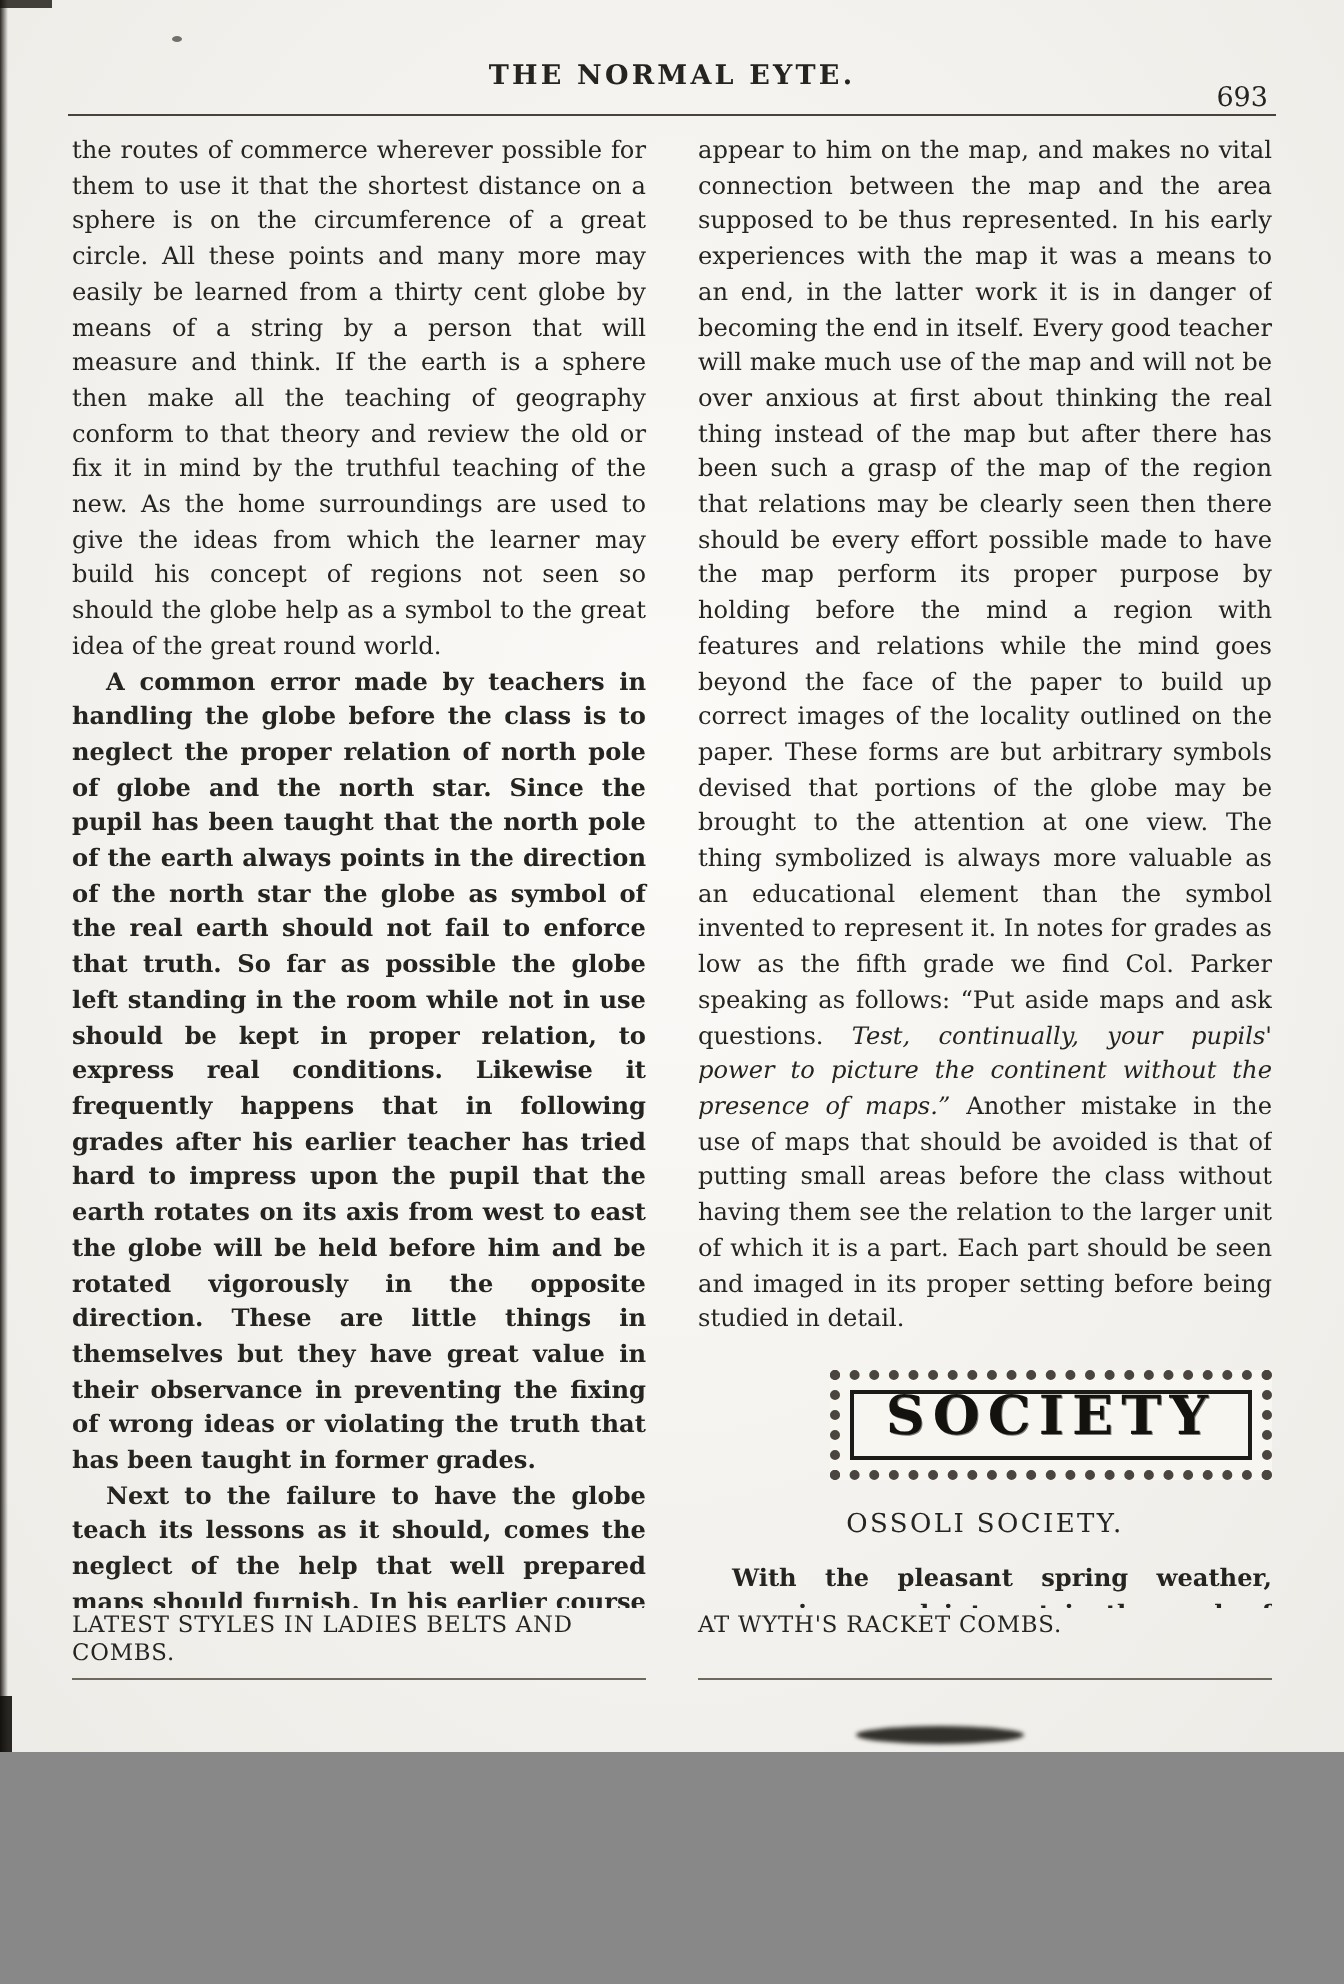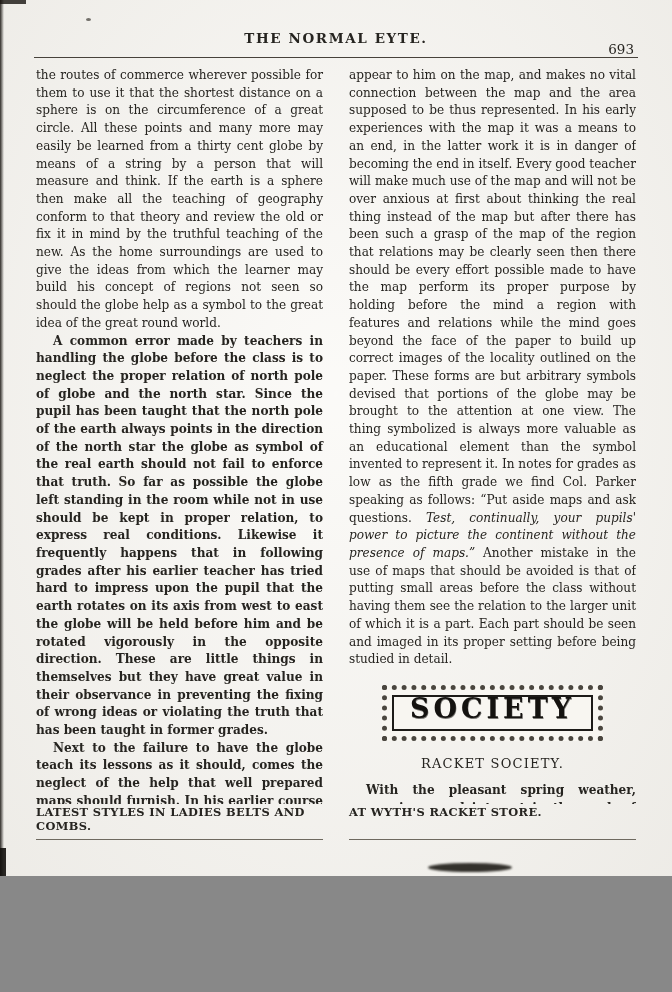--- a/index.html
+++ b/index.html
@@ -28,21 +28,21 @@
   .columns {
     position:absolute; top:67px; left:36px; right:36px; bottom:72px;
     display:flex; gap:26px; overflow:hidden;
   }
   .col { width:50%; font-size:12.1px; line-height:17.7px; text-align:justify; }
   .col p { margin:0; }
   .col p.indent { text-indent:17px;font-weight:bold; }
   .it { font-style:italic; }
 
   
-  .society-wrap { text-align:center; margin:16px 0 8px 0; }
+  .society-wrap { text-align:right; margin:16px 0 8px 0; }
   .ornament-frame {
     display:inline-block;
     border:5px dotted #4a463f;
     padding:5px;
     background:#f8f6f1;
   }
   .society-inner {
     border:2px solid #1d1b18;
     padding:3px 16px 5px 16px;
   }
@@ -56,21 +56,21 @@
   .section-heading {
     text-align:center; text-indent:0 !important;
     font-size:13px; letter-spacing:1.2px;
     margin:14px 0 10px 0 !important;
   }
 
   
   .footer {
     position:absolute; left:36px; right:36px; bottom:36px;
     display:flex; gap:26px;
-    font-weight:bold; font-size:11.4px; letter-spacing:0.4px;
+    font-weight:normal; font-size:11.4px; letter-spacing:0.4px;
   }
   .footer-cell { width:50%; border-bottom:1px solid #6e695f; padding-bottom:6px; }
 
   
   .edge-left { position:absolute; left:0; top:0; width:4px; height:100%;
     background:linear-gradient(to right, rgba(25,22,18,0.9), rgba(25,22,18,0)); }
   .corner-top-left { position:absolute; left:0; top:0; width:26px; height:4px; background:rgba(22,19,15,0.8); }
   .corner-bottom-left { position:absolute; left:0; bottom:0; width:6px; height:28px; background:rgba(18,15,12,0.9); }
   .smudge-bottom { position:absolute; left:428px; bottom:4px; width:84px; height:9px;
     background:rgba(18,15,11,0.85); border-radius:50%; filter:blur(1px); }
@@ -106,25 +106,25 @@
       <p><span>appear to him on the map, and makes no vital connection between the map and the area supposed to be thus represented. In his early experiences with the map it was a means to an end, in the latter work it is in danger of becoming the end in itself. Every good teacher will make much use of the map and will not be over anxious at first about thinking the real thing instead of the map but after there has been such a grasp of the map of the region that relations may be clearly seen then there should be every effort possible made to have the map perform its proper purpose by holding before the mind a region with features and relations while the mind goes beyond the face of the paper to build up correct images of the locality outlined on the paper. These forms are but arbitrary symbols devised that portions of the globe may be brought to the attention at one view. The thing symbolized is always more valuable as an educational element than the symbol invented to represent it. In notes for grades as low as the fifth grade we find Col. Parker speaking as follows: “Put aside maps and ask questions. </span><span class="it">Test, continually, your pupils' power to picture the continent without the presence of maps.”</span><span> Another mistake in the use of maps that should be avoided is that of putting small areas before the class without having them see the relation to the larger unit of which it is a part. Each part should be seen and imaged in its proper setting before being studied in detail.</span></p>
 
       <div class="society-wrap">
         <div class="ornament-frame">
           <div class="society-inner">
             <span class="society-label">SOCIETY</span>
           </div>
         </div>
       </div>
 
-      <p class="section-heading">RACKET SOCIETY.</p>
+      <p class="section-heading">OSSOLI SOCIETY.</p>
 
       <p class="indent">With the pleasant spring weather, comes increased interest in the work of the Ossoli girls. Some new members have been initiated and the society promises a brilliant future. The interest shown by the members is to be commended. The girls are gaining strength in debate which will be very useful to them when they enter their chosen field. Normal school</p>
     </div>
 
   </div>
 
   <div class="footer">
     <div class="footer-cell">LATEST STYLES IN LADIES BELTS AND COMBS.</div>
-    <div class="footer-cell">AT WYTH'S RACKET STORE.</div>
+    <div class="footer-cell">AT WYTH'S RACKET COMBS.</div>
   </div>
 
 </div>
 
 </body></html>

